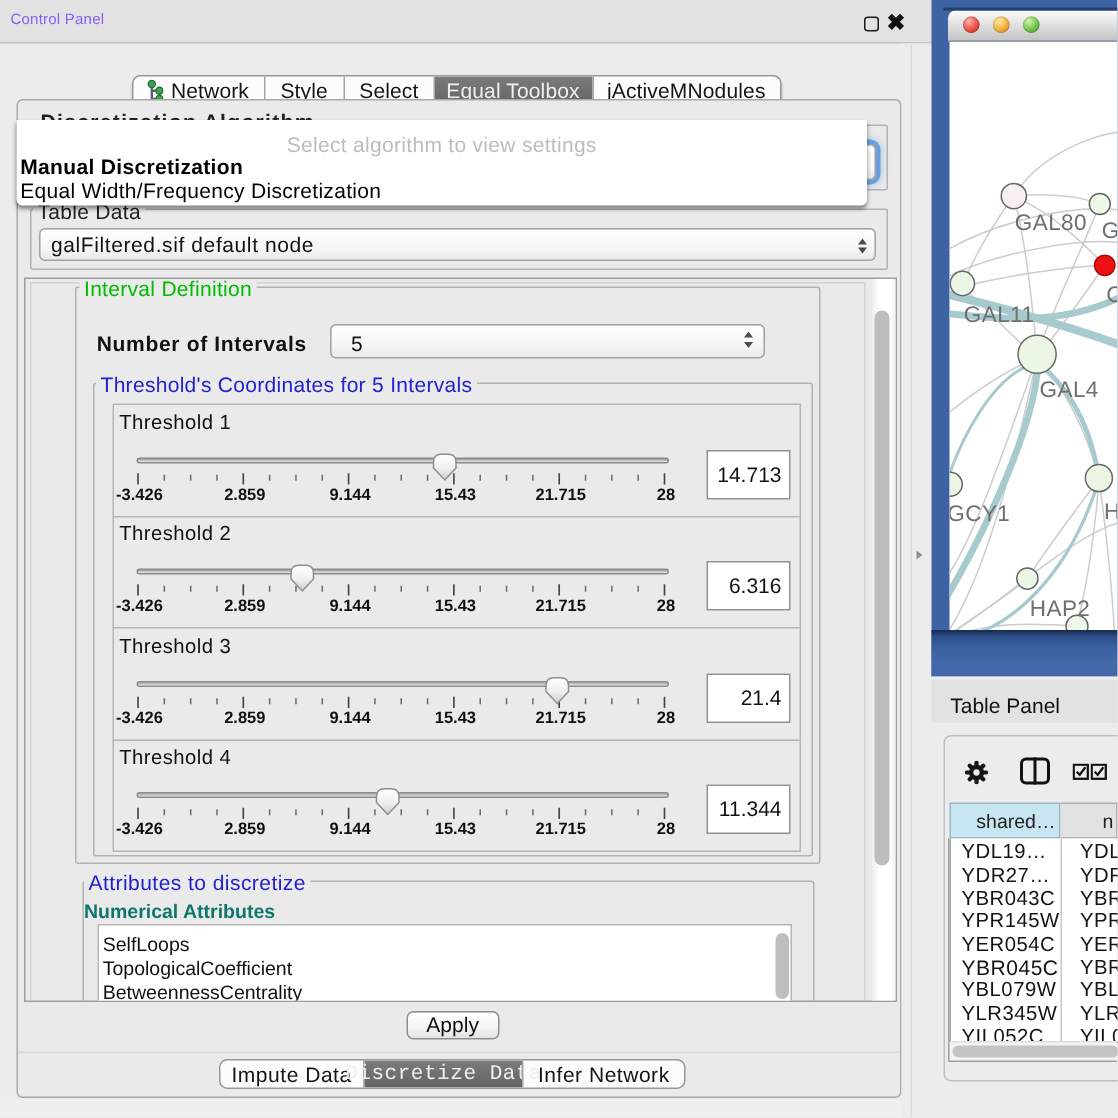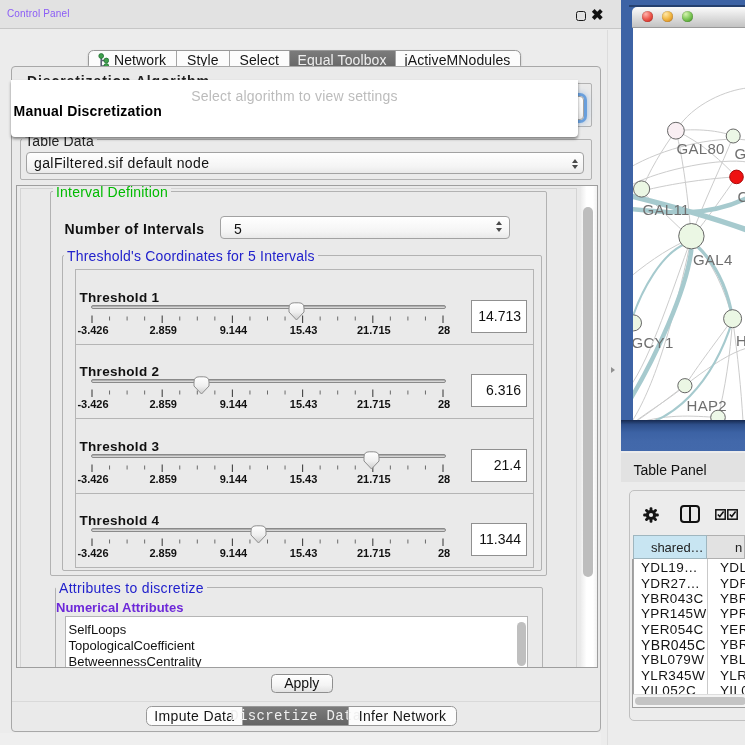--- a/index.html
+++ b/index.html
@@ -10,21 +10,21 @@
 .spin b{display:block;width:0;height:0;border-left:3.6px solid transparent;border-right:3.6px solid transparent;}
 .spin .up{border-bottom:4.6px solid #4a4a4a;margin-bottom:2.5px;}
 .spin .dn{border-top:4.6px solid #4a4a4a;}
 .grp{position:absolute;border:1px solid #b2b2b2;border-radius:2px;}
 .grplbl{position:absolute;background:#eaeaea;padding:0 3px;font-size:14px;line-height:14px;letter-spacing:0.2px;white-space:nowrap;}
 .tabbar{position:absolute;display:flex;height:20.5px;border:1px solid #989898;border-radius:5.5px;background:#fcfcfc;overflow:hidden;box-shadow:0 1.5px 2px rgba(0,0,0,0.22);}
 .tabbar div{height:100%;display:flex;align-items:center;justify-content:center;font-size:14px;letter-spacing:0.1px;color:#151515;border-left:1px solid #a5a5a5;white-space:nowrap;}
 .tabbar div:first-child{border-left:none;}
 .tabbar .sel{background:linear-gradient(#7b7b7b,#646464);color:#efefef;}
 .trow{position:absolute;border:1px solid #b5b5b5;background:#eaeaea;}
-.trow .tl{position:absolute;left:3.5px;top:3.5px;font-size:13.5px;letter-spacing:0.3px;font-weight:bold;color:#111;margin-top:16px;}
+.trow .tl{position:absolute;left:3.5px;top:3.5px;font-size:13.5px;letter-spacing:0.3px;font-weight:normal;color:#111;}
 .track{position:absolute;height:4px;border:1px solid #8a8a8a;border-radius:3px;background:linear-gradient(#9a9a9a,#c9c9c9 55%,#e8e8e8);}
 .vfield{position:absolute;width:56px;height:33px;background:#fff;border:1.3px solid #909090;font-size:14px;color:#111;text-align:right;line-height:31px;padding-right:5px;}
 .ticklbl{position:absolute;font-size:11px;font-weight:bold;color:#111;transform:translateX(-50%);white-space:nowrap;}
 </style></head><body>
 
 <div class="abs" style="left:0;top:0;width:622px;height:29px;background:#e2e2e2;border-bottom:1px solid #c6c6c6;"></div>
 <div class="abs" style="left:7px;top:8px;font-size:10px;letter-spacing:0.15px;color:#8b5cf6;">Control Panel</div>
 <div class="abs" style="left:576px;top:11px;width:10px;height:10px;border:1.6px solid #1a1a1a;border-radius:2.5px;"></div>
 <div class="abs" style="left:591px;top:5.5px;font-size:15px;font-weight:bold;color:#111;">✖</div>
 <div class="tabbar" style="left:87.5px;top:50px;">
@@ -236,21 +236,21 @@
               <stop offset="0.55" stop-color="#efefef"></stop>
               <stop offset="1" stop-color="#cccccc"></stop>
             </linearGradient>
           </defs>
           <path d="M1,6 Q1,0.8 6.2,0.8 L10.8,0.8 Q16,0.8 16,6 L16,10 L8.5,18 L1,10 Z" fill="url(#g3)" stroke="#8e8e8e" stroke-width="1"></path>
         </svg></div>
 <div class="vfield" style="left:395.0px;top:29.5px;">11.344</div>
 </div>
 <div class="grp" style="left:38px;top:400.5px;width:487.5px;height:200px;"></div>
 <div class="grplbl" style="left:39px;top:394.5px;color:#2222cc;letter-spacing:0.3px;">Attributes to discretize</div>
-<div class="abs" style="left:39px;top:414px;font-size:13px;font-weight:bold;color:#6d28d9;">Numerical Attributes</div>
+<div class="abs" style="left:39px;top:414px;font-size:13px;font-weight:bold;color:#0f766e;">Numerical Attributes</div>
 <div class="abs" style="left:47.5px;top:430px;width:463.5px;height:120px;background:#fff;border:1px solid #b5b5b5;"></div>
 <div class="abs" style="left:51.5px;top:436.20000000000005px;font-size:13px;letter-spacing:0;color:#111;">SelfLoops</div>
 <div class="abs" style="left:51.5px;top:452.30000000000007px;font-size:13px;letter-spacing:0;color:#111;">TopologicalCoefficient</div>
 <div class="abs" style="left:51.5px;top:468.4000000000001px;font-size:13px;letter-spacing:0;color:#111;">BetweennessCentrality</div>
 <div class="abs" style="left:499.5px;top:435.5px;width:9.5px;height:44px;background:#bfbfbf;border-radius:5px;"></div>
 </div>
 <div class="abs" style="left:580.5px;top:186px;width:16.5px;height:481px;background:linear-gradient(90deg,#ededed,#ffffff 35%,#ffffff 75%,#f0f0f0);"></div>
 <div class="abs" style="left:582.5px;top:207px;width:10.5px;height:370px;background:#bdbdbd;border-radius:6px;"></div>
 <div class="abs" style="left:270.5px;top:673.5px;width:62.5px;height:19px;background:linear-gradient(#ffffff,#f4f4f4 60%,#e2e2e2);border:1px solid #8f8f8f;border-radius:4.5px;font-size:14px;color:#111;text-align:center;line-height:17px;">Apply</div>
 <div class="tabbar" style="left:145.5px;top:705.5px;box-shadow:none;">
@@ -372,12 +372,13 @@
 <div class="abs" style="left:641px;top:683.1px;font-size:13.5px;letter-spacing:0.35px;color:#141414;">YIL052C</div>
 <div class="abs" style="left:720px;top:683.1px;font-size:13.5px;letter-spacing:0.35px;color:#141414;">YIL0</div>
 <div class="abs" style="left:632.5px;top:693.5px;width:112.5px;height:13px;background:#f4f4f4;border-top:1px solid #dedede;"></div>
 <div class="abs" style="left:707px;top:558.5px;width:1px;height:135px;background:#c9c9c9;"></div>
 <div class="abs" style="left:634.5px;top:696.5px;width:111px;height:8.5px;background:#c4c4c4;border-radius:4.5px;"></div>
 <div class="abs" style="left:632px;top:706.5px;width:113px;height:1.5px;background:#9e9e9e;"></div>
 <div class="abs" style="left:632px;top:558.5px;width:0.5px;height:148px;background:#9e9e9e;"></div>
 <div class="abs" style="left:11px;top:79.5px;width:567px;height:57.5px;background:#ffffff;border-radius:0 0 4px 4px;box-shadow:0 2px 3px rgba(0,0,0,0.45);">
     <div style="position:absolute;left:0;top:8px;width:100%;text-align:center;font-size:14px;letter-spacing:0.2px;color:#bcbcbc;">Select algorithm to view settings</div>
     <div style="position:absolute;left:2.5px;top:23.5px;font-size:14px;font-weight:bold;letter-spacing:0.22px;color:#000;">Manual Discretization</div>
+    <div style="position:absolute;left:2.5px;top:39.5px;font-size:14px;letter-spacing:0.2px;color:#000;">Equal Width/Frequency Discretization</div>
   </div>
 </body></html>

